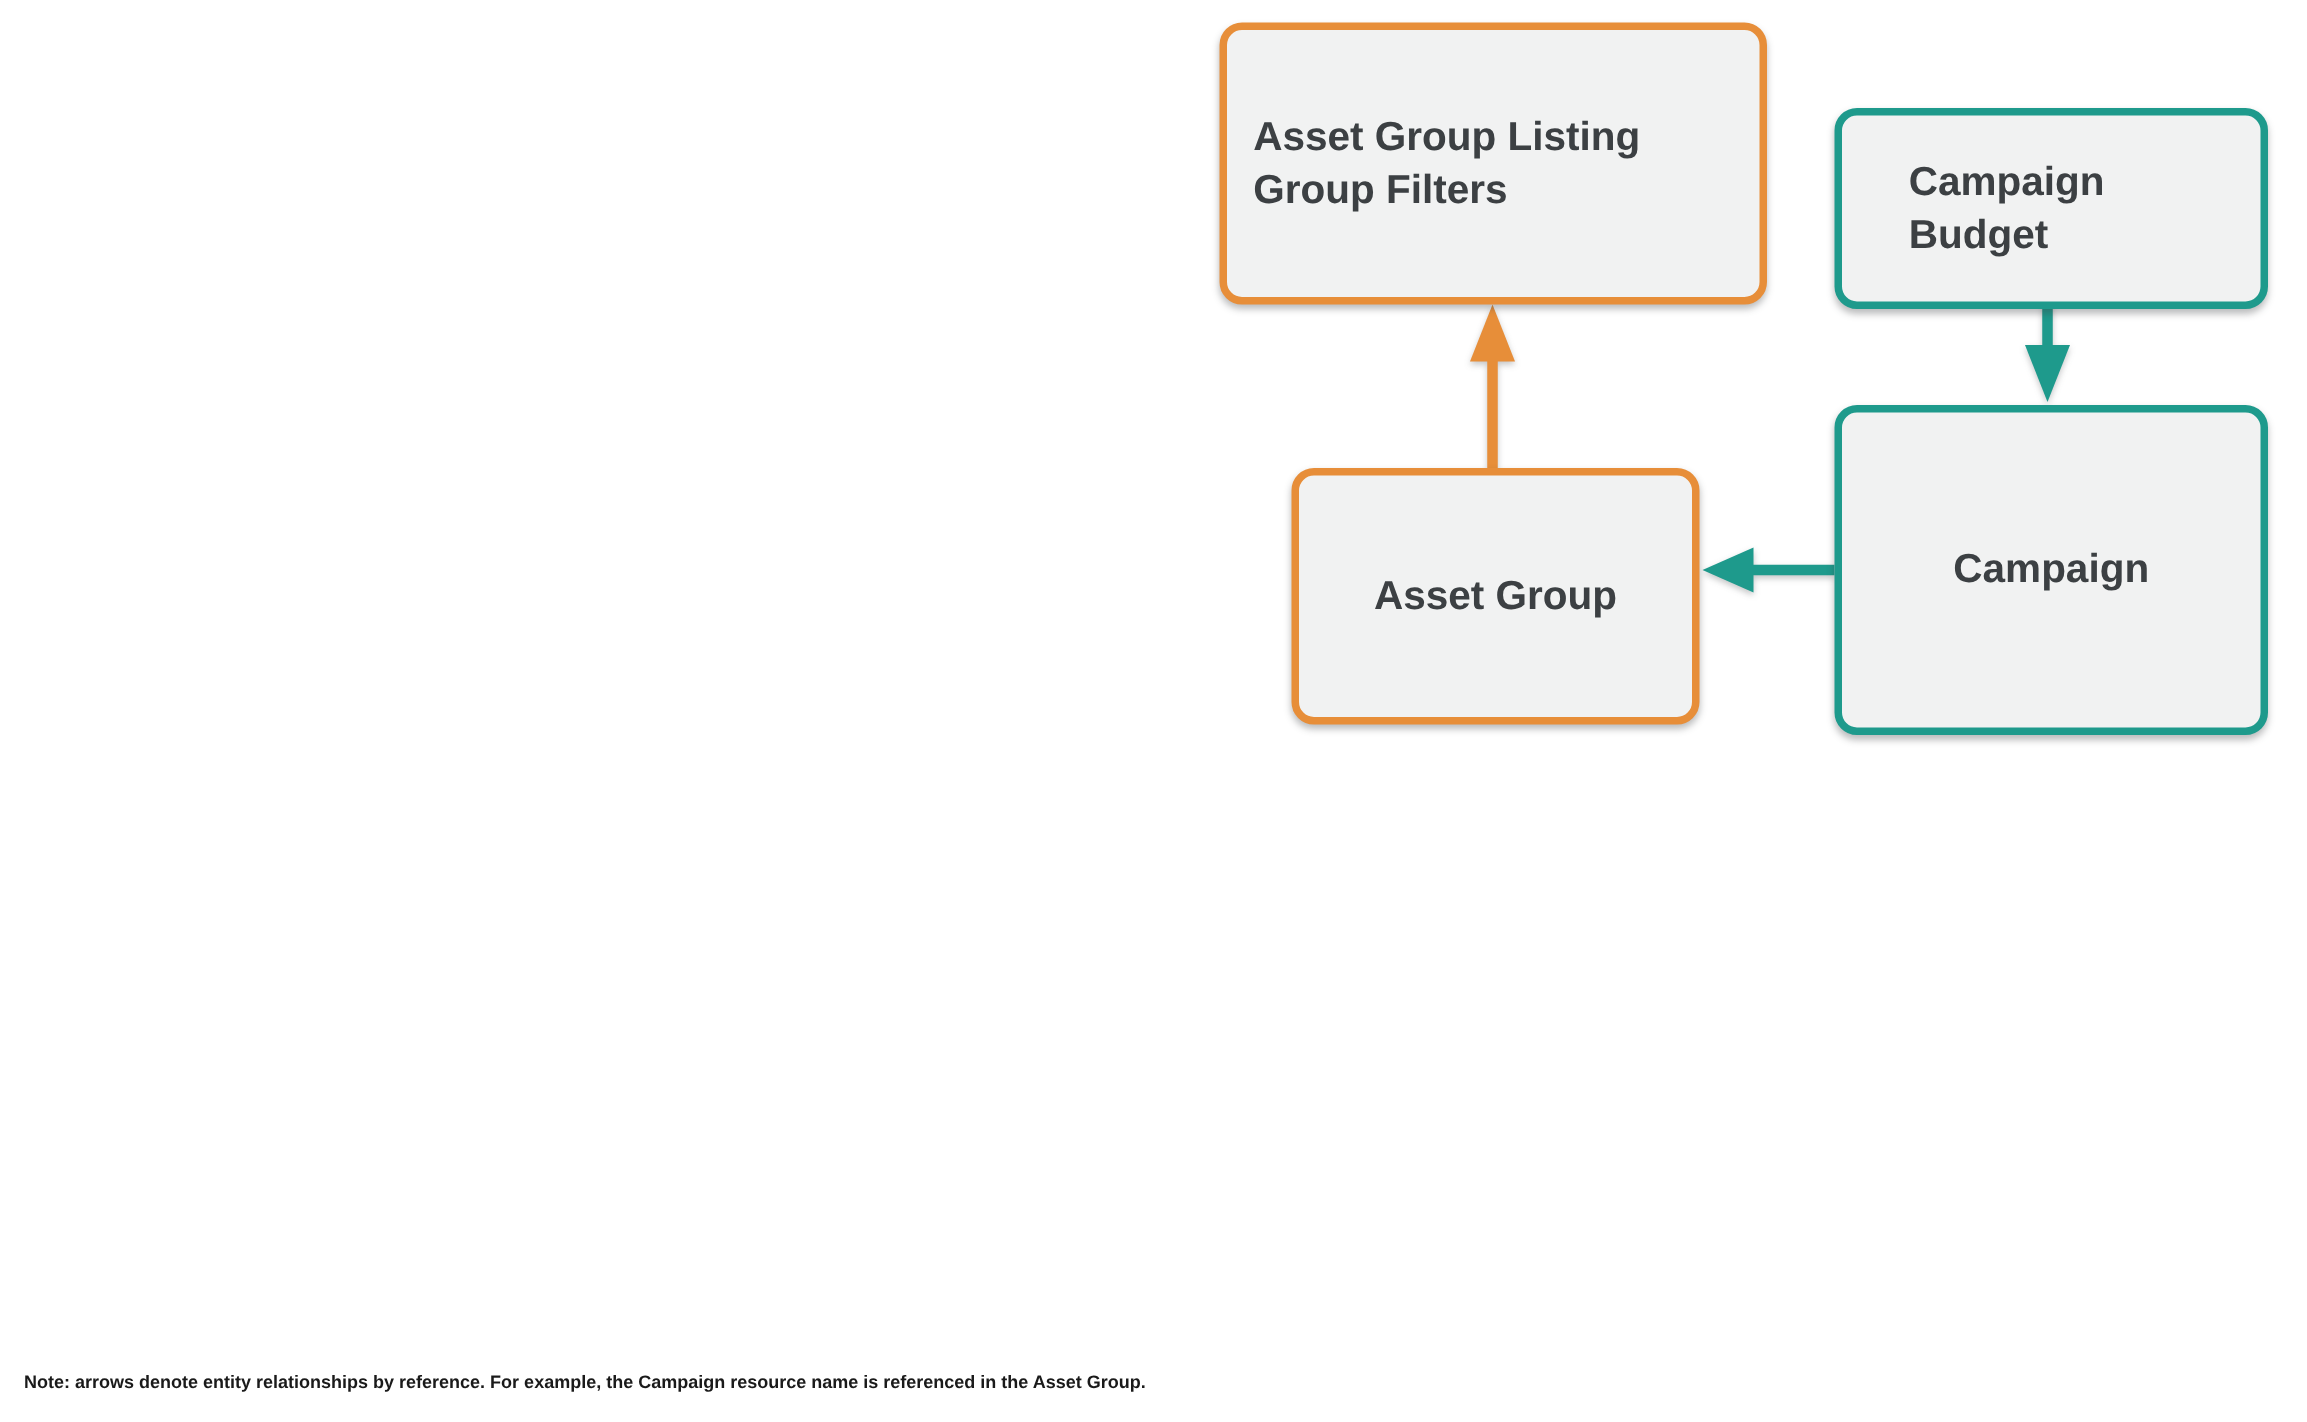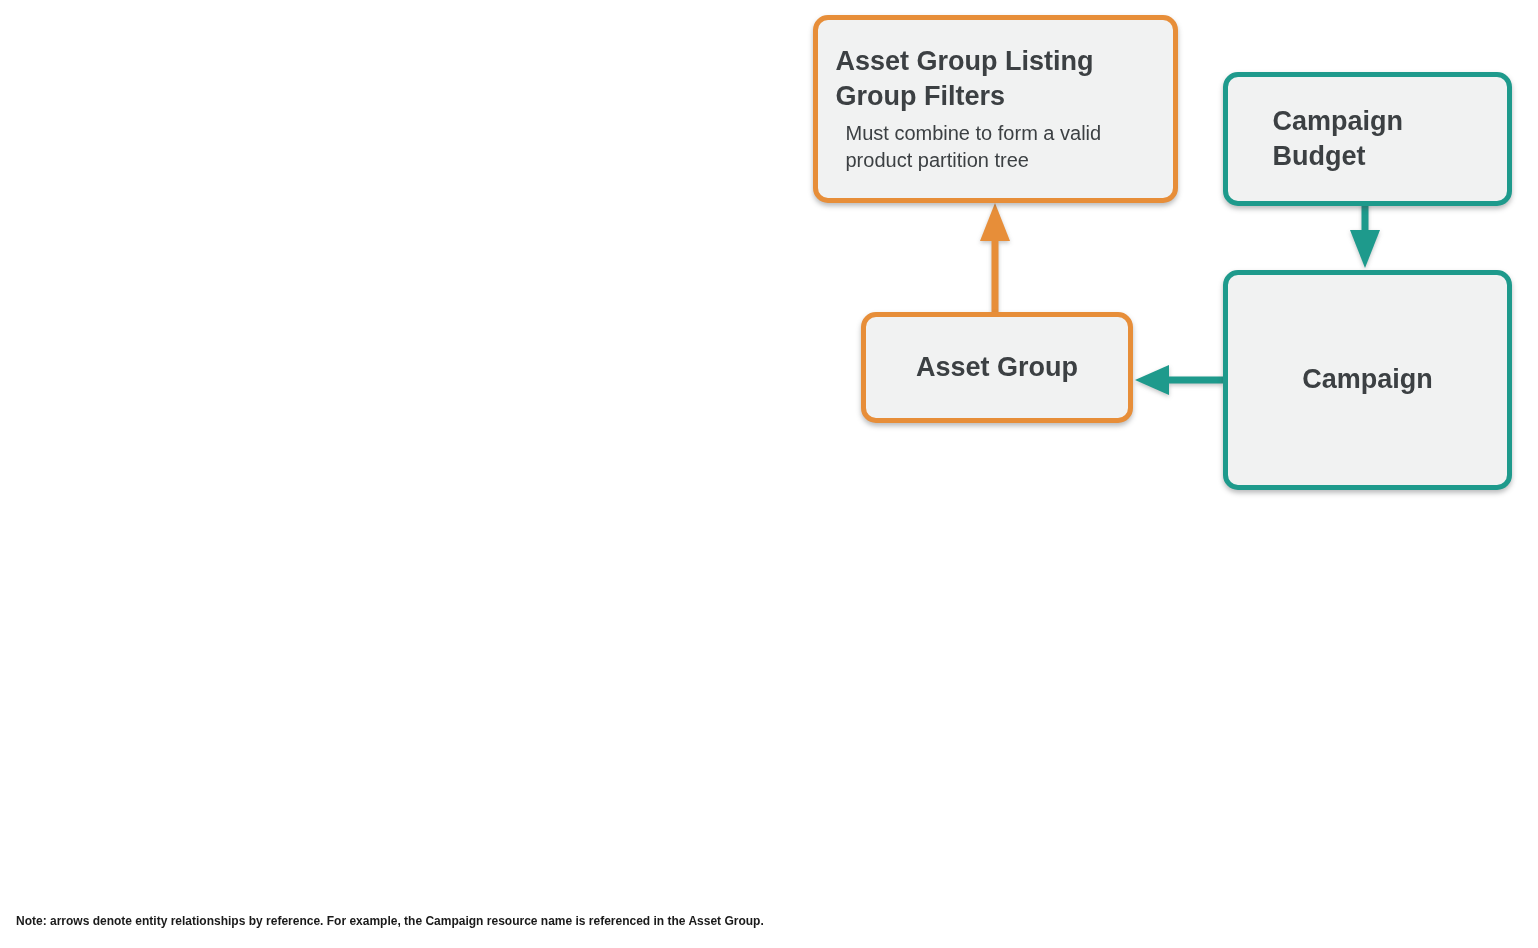--- a/index.html
+++ b/index.html
@@ -45,21 +45,21 @@
     color: var(--title-text);
     margin-top: 6px;
   }
   #node-filters     { left: 813px;  top: 15px;  width: 365px; height: 188px; }
   #node-filters .node-title    { max-width: 320px; }
   #node-filters .node-subtitle { max-width: 300px; }
   #node-budget      { left: 1223px; top: 43px;  width: 289px; height: 134px; margin-top: 29px; }
   #node-budget .node-title     { max-width: 190px; }
   #node-campaign    { left: 1223px; top: 270px; width: 289px; height: 220px; }
   #node-campaign .node-subtitle{ max-width: 235px; }
-  #node-asset-group { left: 861px;  top: 312px; width: 272px; height: 111px; }
+  #node-asset-group { left: 861px;  top: 312px; width: 272px; height: 171px; }
   .edges {
     position: absolute;
     left: 0; top: 0;
     width: 1538px; height: 948px;
     pointer-events: none;
     filter: drop-shadow(0 2px 2px rgba(60,64,67,0.3));
   }
   .edge-orange line    { stroke: var(--orange); stroke-width: 7px; }
   .edge-orange polygon { fill: var(--orange); }
   .edge-teal line      { stroke: var(--teal); stroke-width: 7px; }
@@ -89,21 +89,20 @@
       <polygon points="1365,268 1350,230 1380,230"></polygon>
     </g>
     <g class="edge-teal">
       <line x1="1223" y1="380" x2="1166" y2="380"></line>
       <polygon points="1135,380 1169,365 1169,395"></polygon>
     </g>
   </svg>
 
   <div class="node orange" id="node-filters">
     <div class="node-title">Asset Group Listing Group Filters</div>
-    <div class="node-subtitle">Must combine to form a valid product partition tree</div>
   </div>
 
   <div class="node teal" id="node-budget">
     <div class="node-title">Campaign Budget</div>
   </div>
 
   <div class="node teal" id="node-campaign">
     <div class="node-title">Campaign</div>
   </div>
 

